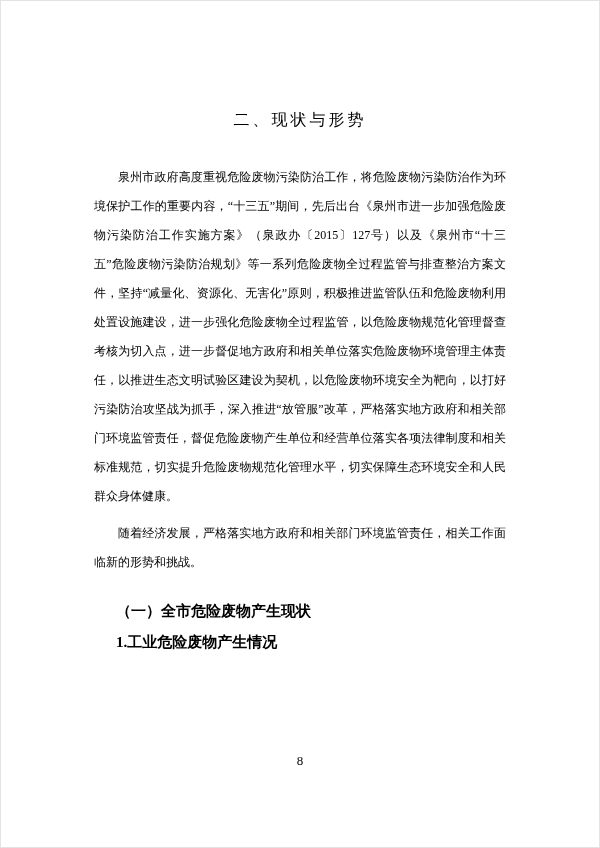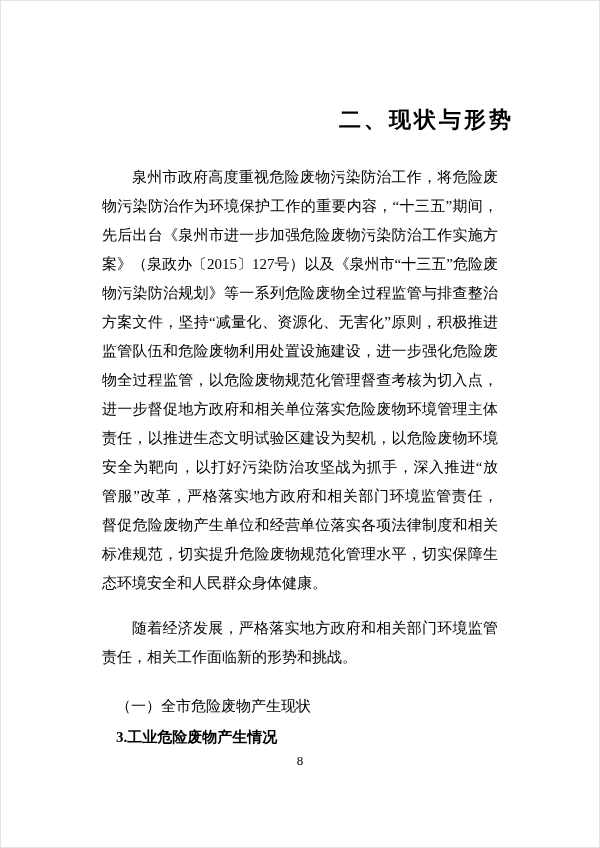--- a/index.html
+++ b/index.html
@@ -14,38 +14,38 @@
       box-sizing: border-box;
       background: #ffffff;
       border: 1px solid #e3e3e3;
       padding: 104px 85px 0 85px;
       font-family: "Liberation Serif", "DejaVu Serif", serif;
       color: #000000;
       overflow: hidden;
     }
     .doc-title {
       margin: 0 0 28px 0;
-      text-align: right;
-      font-size: 22px;
-      font-weight: bold;
+      text-align: center;
+      font-size: 16px;
+      font-weight: normal;
       letter-spacing: 3px;
       line-height: 30px;
     }
     .body-para {
-      margin: 16px;
-      font-size: 15px;
+      margin: 8px;
+      font-size: 12px;
       line-height: 29px;
       text-align: justify;
       text-indent: 2em;
       word-break: break-all;
     }
     .heading-level-1 {
       margin: 20px 0 0 0;
       font-size: 15px;
-      font-weight: normal;
+      font-weight: bold;
       line-height: 29px;
       text-indent: 2em;
     }
     .heading-level-2 {
       margin: 2px 0 0 0;
       font-size: 15px;
       font-weight: bold;
       line-height: 29px;
       text-indent: 2em;
     }
@@ -66,18 +66,18 @@
 <div class="doc-page">
 
   <h1 class="doc-title">二、现状与形势</h1>
 
   <p class="body-para">泉州市政府高度重视危险废物污染防治工作，将危险废物污染防治作为环境保护工作的重要内容，“十三五”期间，先后出台《泉州市进一步加强危险废物污染防治工作实施方案》（泉政办〔2015〕127号）以及《泉州市“十三五”危险废物污染防治规划》等一系列危险废物全过程监管与排查整治方案文件，坚持“减量化、资源化、无害化”原则，积极推进监管队伍和危险废物利用处置设施建设，进一步强化危险废物全过程监管，以危险废物规范化管理督查考核为切入点，进一步督促地方政府和相关单位落实危险废物环境管理主体责任，以推进生态文明试验区建设为契机，以危险废物环境安全为靶向，以打好污染防治攻坚战为抓手，深入推进“放管服”改革，严格落实地方政府和相关部门环境监管责任，督促危险废物产生单位和经营单位落实各项法律制度和相关标准规范，切实提升危险废物规范化管理水平，切实保障生态环境安全和人民群众身体健康。</p>
 
   <p class="body-para">随着经济发展，严格落实地方政府和相关部门环境监管责任，相关工作面临新的形势和挑战。</p>
 
   <h2 class="heading-level-1">（一）全市危险废物产生现状</h2>
 
-  <h3 class="heading-level-2">3.工业危险废物产生情况</h3>
+  <h3 class="heading-level-2">1.工业危险废物产生情况</h3>
 
 
   <div class="page-number">8</div>
 
 </div>
 
 </body></html>

